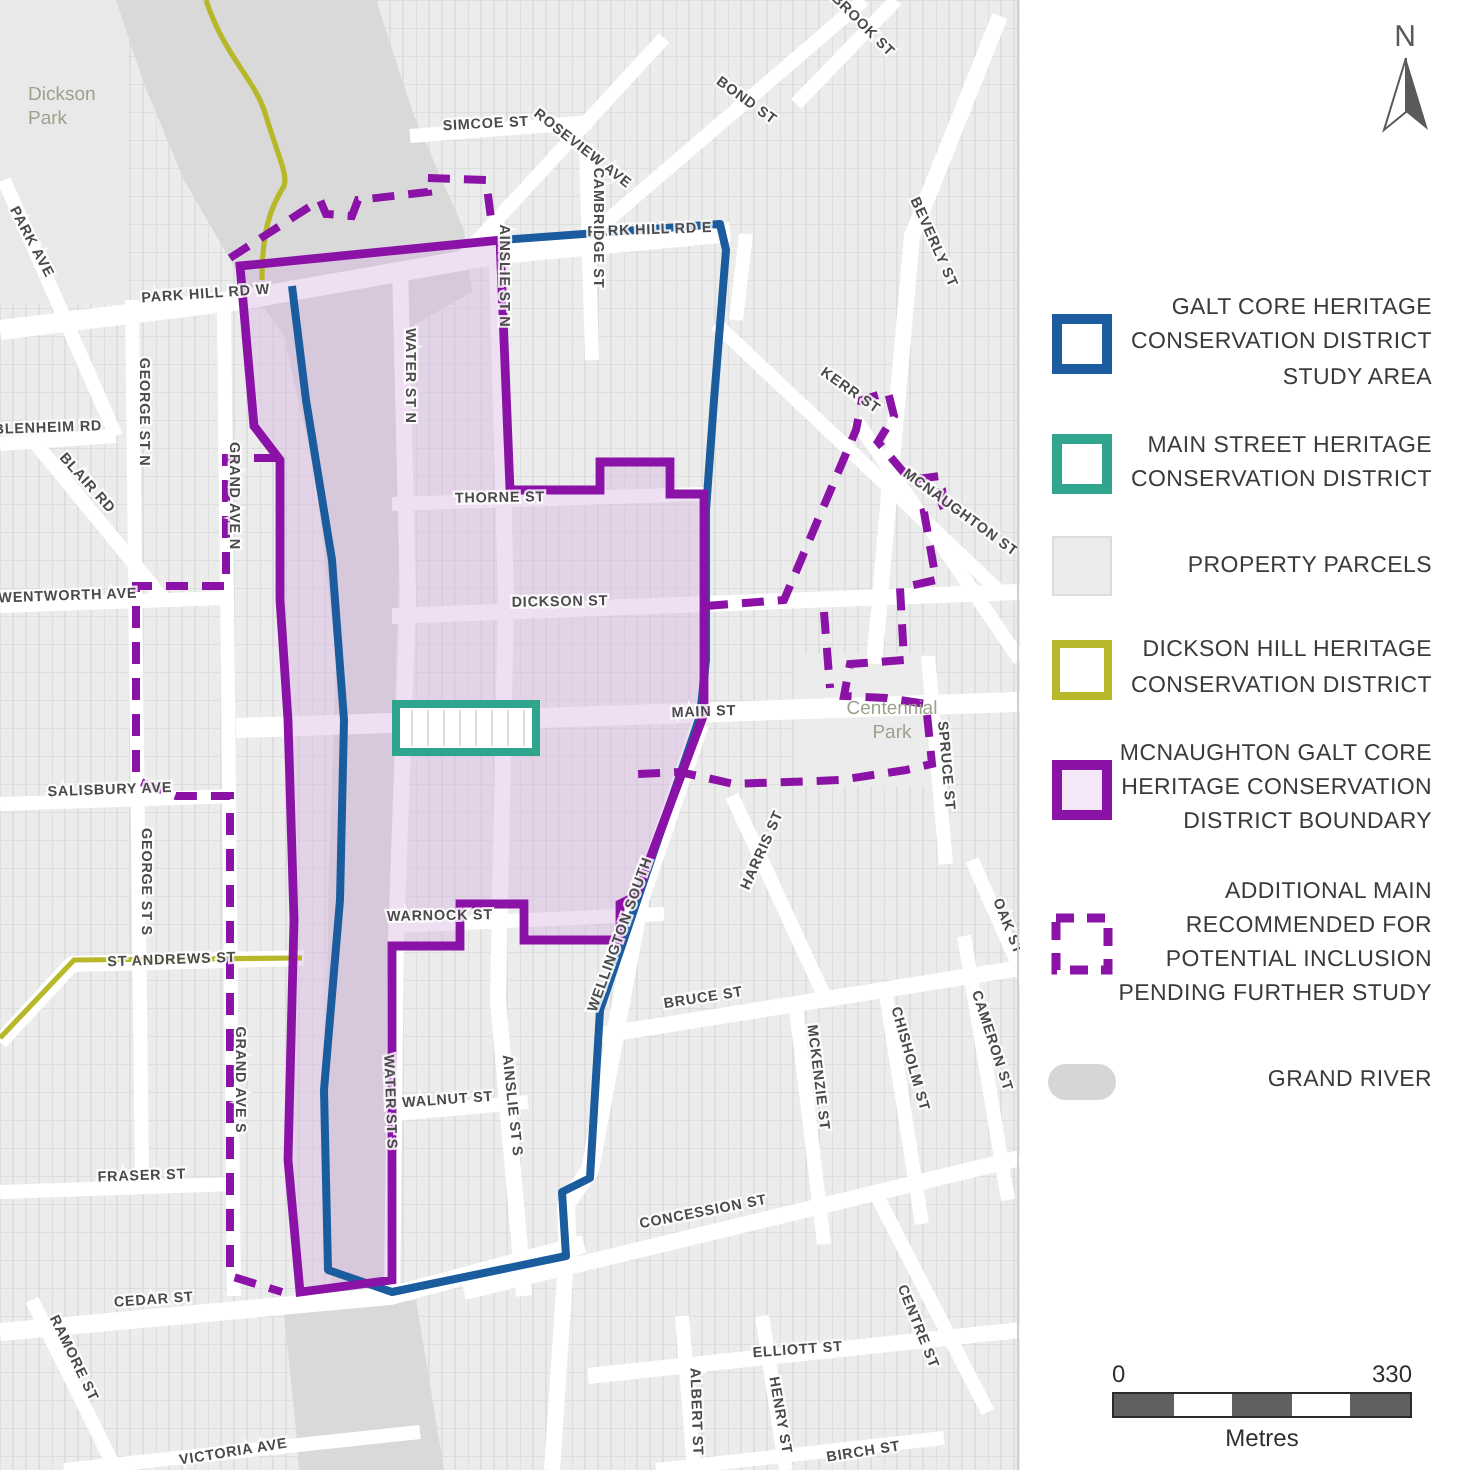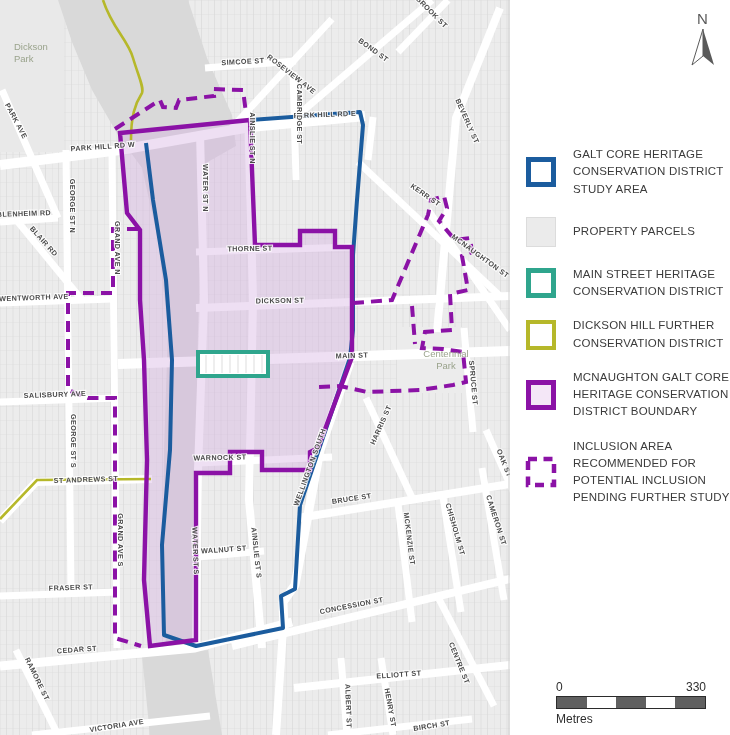--- a/index.html
+++ b/index.html
@@ -3,40 +3,40 @@
 <meta charset="utf-8">
 <style>
   html,body{margin:0;padding:0;background:#ffffff;}
   #stage{position:relative;width:730px;height:735px;background:#ffffff;overflow:hidden;
          font-family:"Liberation Sans",sans-serif;}
   #map-wrap{position:absolute;left:0;top:0;width:510px;height:735px;}
   #map-wrap svg{display:block;}
   
   #legend{position:absolute;left:510px;top:0;width:220px;height:735px;background:#ffffff;}
   #legend-items{position:absolute;left:14px;top:146px;display:flex;flex-direction:column;gap:17px;}
-  .legend-item{display:flex;align-items:center;gap:15px;}
+  .legend-item{display:flex;align-items:center;text-align:right;}
   .legend-item .txt{width:158px;font-size:11.5px;line-height:1.5;color:#3b3b3b;letter-spacing:.2px;}
   .sw{width:34px;height:34px;flex:0 0 34px;display:flex;align-items:center;justify-content:center;}
   .sw-box{width:30px;height:30px;box-sizing:border-box;background:#fff;}
   .sw-study{border:5px solid #1b5c9e;}
   .sw-parcel{border:1px solid #dcdcdc;background:#ebebeb;}
   .sw-main{border:5px solid #2fa58d;}
   .sw-dickson{border:4px solid #b6b82a;}
   .sw-recommended{border:5px solid #8b12a6;background:#f4e7f7;}
   .sw-river{width:34px;height:18px;border-radius:9px;background:#d6d6d6;}
   
   #north{position:absolute;left:178px;top:10px;width:30px;text-align:center;color:#5a5a5a;}
   #north .n{font-size:15px;font-weight:400;letter-spacing:1px;}
   
   #scalebar{position:absolute;left:46px;top:680px;width:150px;color:#2e2e2e;}
   #scalebar .nums{display:flex;justify-content:space-between;font-size:12px;margin-bottom:2px;}
   #scalebar .bar{display:flex;height:11px;border:1.5px solid #2b2b2b;}
   #scalebar .bar span{flex:1;}
   .seg-d{background:#606060;} .seg-w{background:#ffffff;}
-  #scalebar .unit{font-size:12px;margin-top:3px;}
+  #scalebar .unit{text-align:center;font-size:12px;margin-top:3px;}
 </style>
 </head>
 <body>
 
 <div id="stage">
 
   <div id="map-wrap">
     <svg id="mapsvg" width="510" height="735" viewBox="0 0 510 735" xmlns="http://www.w3.org/2000/svg">
       <defs>
         <pattern id="lots" width="26" height="14" patternUnits="userSpaceOnUse">
@@ -197,55 +197,61 @@
 
       <div class="legend-item">
         <div class="sw">
             <div class="sw-box sw-study"></div>
           </div>
         <div class="txt">GALT CORE HERITAGE CONSERVATION DISTRICT STUDY AREA</div>
       </div>
 
       <div class="legend-item">
         <div class="sw">
+            <div class="sw-box sw-main"></div>
+          </div>
+        <div class="txt">MAIN STREET HERITAGE CONSERVATION DISTRICT</div>
+      </div>
+
+      <div class="legend-item">
+        <div class="sw">
             <div class="sw-box sw-parcel"></div>
           </div>
         <div class="txt">PROPERTY PARCELS</div>
       </div>
 
       <div class="legend-item">
         <div class="sw">
-            <div class="sw-box sw-main"></div>
-          </div>
-        <div class="txt">MAIN STREET HERITAGE CONSERVATION DISTRICT</div>
-      </div>
-
-      <div class="legend-item">
-        <div class="sw">
             <div class="sw-box sw-dickson"></div>
           </div>
-        <div class="txt">DICKSON HILL FURTHER CONSERVATION DISTRICT</div>
+        <div class="txt">DICKSON HILL HERITAGE CONSERVATION DISTRICT</div>
       </div>
 
       <div class="legend-item">
         <div class="sw">
             <div class="sw-box sw-recommended"></div>
           </div>
         <div class="txt">MCNAUGHTON GALT CORE HERITAGE CONSERVATION DISTRICT BOUNDARY</div>
       </div>
 
       <div class="legend-item">
         <div class="sw">
           <svg width="34" height="34" viewBox="0 0 34 34">
             <rect x="4" y="4" width="26" height="26" fill="#ffffff" stroke="#8b12a6" stroke-width="4.5" stroke-dasharray="9 6.5"></rect>
           </svg>
         </div>
-        <div class="txt">INCLUSION AREA RECOMMENDED FOR POTENTIAL INCLUSION PENDING FURTHER STUDY</div>
-      </div>
-
+        <div class="txt">ADDITIONAL MAIN RECOMMENDED FOR POTENTIAL INCLUSION PENDING FURTHER STUDY</div>
+      </div>
+
+      <div class="legend-item">
+        <div class="sw">
+            <div class="sw-river"></div>
+          </div>
+        <div class="txt">GRAND RIVER</div>
+      </div>
 
     </div>
 
     <div id="scalebar">
       <div class="nums">
         <span>0</span>
         <span>330</span>
       </div>
       <div class="bar">
         <span class="seg-d"></span>

